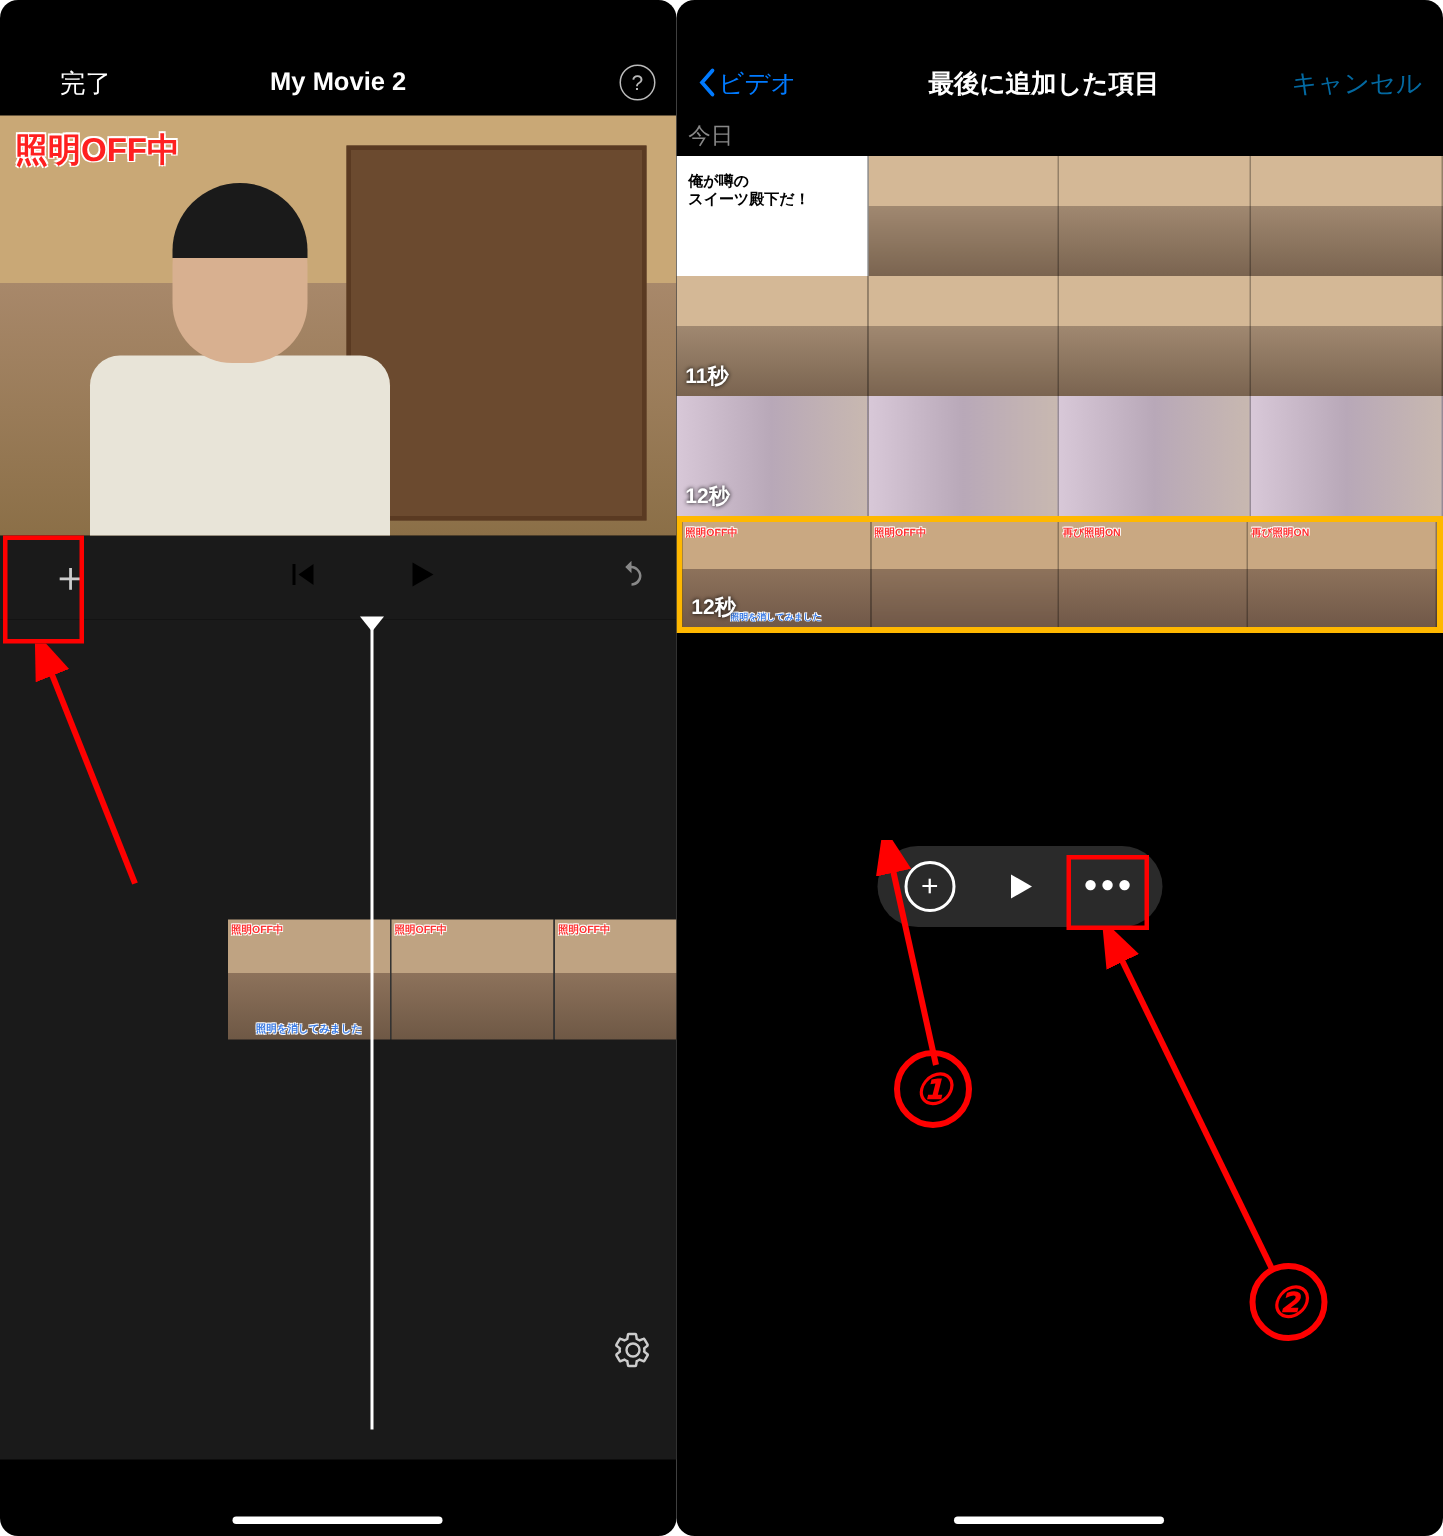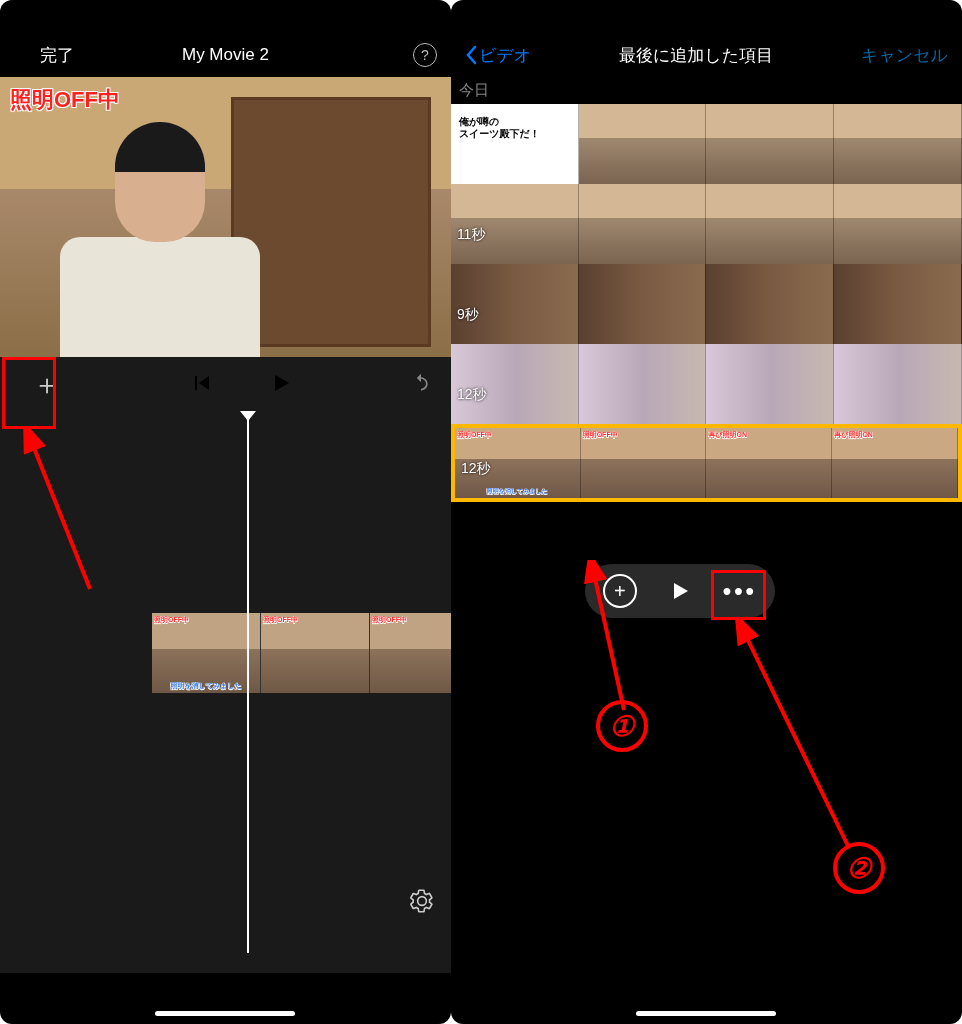--- a/index.html
+++ b/index.html
@@ -2,21 +2,21 @@
 <html><head>
   <meta charset="utf-8">
   <style>
     *{margin:0;padding:0;box-sizing:border-box;font-family:-apple-system,Helvetica,Arial,sans-serif}
     body{background:#fff;width:962px;height:1024px;display:flex}
     .phone{height:1024px;background:#000;position:relative;overflow:hidden;border-radius:12px}
     .phone-left{width:479px}
     .phone-right{width:543px;margin-left:0}
     .status{height:33px}
     .nav{height:44px;display:flex;align-items:center;justify-content:space-between;padding:0 14px;color:#fff}
-    .nav .title{font-size:17px;font-weight:400}
+    .nav .title{font-size:17px;font-weight:700}
     .nav .left,.nav .right{font-size:17px;min-width:60px}
     .nav .left{text-align:right}
     .nav .right{text-align:right;display:flex;justify-content:flex-end}
     .help-circle{width:24px;height:24px;border:1.2px solid #bbb;border-radius:50%;display:flex;align-items:center;justify-content:center;color:#bbb;font-size:14px}
     .preview{width:100%;height:280px;position:relative;background:linear-gradient(180deg,#C9A876 0%,#C9A876 40%,#A8886A 40%,#8B6F47 100%)}
     .overlay-text{position:absolute;top:8px;left:10px;color:#ff2020;font-weight:900;font-size:22px;text-shadow:-1px -1px 0 #fff,1px -1px 0 #fff,-1px 1px 0 #fff,1px 1px 0 #fff}
     .controls{height:56px;background:#1a1a1a;display:flex;align-items:center;justify-content:space-between;padding:0 20px}
     .ctrl-left{width:54px;height:54px;display:flex;align-items:center;justify-content:center}
     .ctrl-mid{display:flex;gap:60px;align-items:center}
     .plus-icon{color:#ccc;font-size:28px;font-weight:200}
@@ -36,21 +36,21 @@
     .section-hdr{padding:4px 8px;color:#888;font-size:15px}
     .media-rows{display:flex;flex-direction:column}
     .media-row{height:80px;display:flex;position:relative}
     .frame{flex:1;background:#8B7355;border-right:1px solid rgba(0,0,0,.3)}
     .frame.f-room{background:linear-gradient(180deg,#D4B896 0%,#D4B896 42%,#A08870 42%,#7A6450 100%)}
     .frame.f-food1{background:linear-gradient(90deg,#5a4030,#7a5a42,#8b6b4f)}
     .frame.f-food2{background:radial-gradient(circle at 30% 50%,#3a2a20 20%,#c8c8d8 50%,#6a5040 80%)}
     .frame.f-food3{background:linear-gradient(90deg,#d8c8d8,#b8a8b8,#c8b8b0)}
     .frame.f-white{background:#fff;position:relative}
     .f-white .wt{position:absolute;top:12px;left:8px;color:#000;font-size:10px;font-weight:900;line-height:1.2}
-    .dur{position:absolute;bottom:20px;left:6px;color:#fff;font-size:14px;font-weight:400;text-shadow:0 0 3px #000;z-index:2}
+    .dur{position:absolute;bottom:4px;left:6px;color:#fff;font-size:14px;font-weight:700;text-shadow:0 0 3px #000;z-index:2}
     .row-selected{border:4px solid #ffb800;height:78px}
     .row-selected .frame{height:70px;background:linear-gradient(180deg,#C9A882 0%,#C9A882 45%,#8D725B 45%,#705848 100%);position:relative}
     .row-selected .frame .st{position:absolute;top:2px;left:2px;color:#ff3030;font-size:7px;font-weight:900;text-shadow:-.5px -.5px 0 #fff,.5px -.5px 0 #fff,-.5px .5px 0 #fff,.5px .5px 0 #fff}
     .row-selected .frame .sb{position:absolute;bottom:2px;left:50%;transform:translateX(-50%);color:#3a7be5;font-size:6px;font-weight:900;text-shadow:-.5px -.5px 0 #fff,.5px -.5px 0 #fff,-.5px .5px 0 #fff,.5px .5px 0 #fff;white-space:nowrap}
     .action-bar{position:absolute;top:564px;left:134px;height:54px;background:#2a2a2a;border-radius:27px;display:flex;align-items:center;padding:0 18px;gap:26px;z-index:10}
     .act-btn{width:34px;height:34px;display:flex;align-items:center;justify-content:center;color:#fff}
     .act-plus{border:2px solid #fff;border-radius:50%;font-size:20px}
     .door{position:absolute;right:20px;top:20px;width:200px;height:250px;background:#6b4a2f;border:3px solid #5a3a22}
     .person{position:absolute;left:60px;bottom:0;width:200px}
     .head{width:90px;height:110px;background:#d8b090;border-radius:45px 45px 40px 40px;margin:0 auto;position:relative}
@@ -152,27 +152,20 @@
       <div class="frame f-room"></div>
         <div class="frame f-room"></div>
         <div class="frame f-room"></div>
     </div>
     <div class="media-row">
       <span class="dur">11秒</span>
       <div class="frame f-room"></div>
         <div class="frame f-room"></div>
         <div class="frame f-room"></div>
         <div class="frame f-room"></div>
-    </div>
-    <div class="media-row">
-      <span class="dur">9秒</span>
-      <div class="frame f-food1"></div>
-        <div class="frame f-food1"></div>
-        <div class="frame f-food1"></div>
-        <div class="frame f-food1"></div>
     </div>
     <div class="media-row">
       <span class="dur">12秒</span>
       <div class="frame f-food3"></div>
         <div class="frame f-food3"></div>
         <div class="frame f-food3"></div>
         <div class="frame f-food3"></div>
     </div>
     <div class="media-row row-selected">
       <span class="dur">12秒</span>

